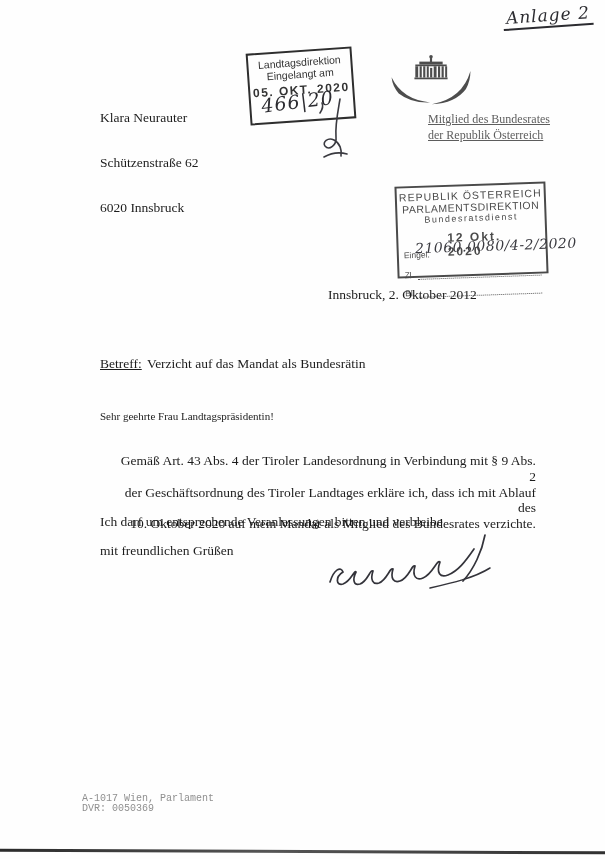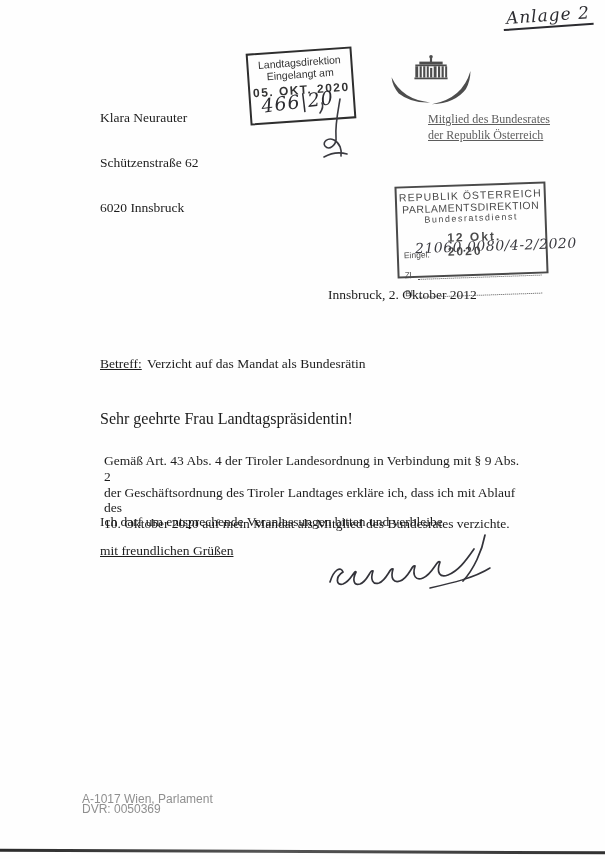--- a/index.html
+++ b/index.html
@@ -86,33 +86,33 @@
     transform:rotate(-2deg);
     color:#3a3a40;
   }
 
   
   .citydate{position:absolute;left:328px;top:287px;font-size:13.5px;}
 
   
   .subject{position:absolute;left:100px;top:356px;font-size:13.5px;}
   .subject .u{text-decoration:underline;padding-right:2px;margin-top:29px;}
-  .salutation{position:absolute;left:100px;top:410px;font-size:16px;}
-  .bodytext{position:absolute;left:104px;top:453px;font-size:13.5px;line-height:15.8px;width:420px;}
+  .salutation{position:absolute;left:100px;top:410px;font-size:11px;}
+  .bodytext{position:absolute;left:116px;top:453px;font-size:13.5px;line-height:15.8px;width:420px;text-align:right;}
   .closing1{position:absolute;left:100px;top:514px;font-size:13.5px;}
-  .signoff{position:absolute;left:100px;top:543px;font-size:13.5px;text-decoration:underline;}
+  .signoff{position:absolute;left:100px;top:543px;font-size:13.5px;}
 
   
   .signature{position:absolute;left:322px;top:530px;width:185px;height:72px;}
 
   
   .footer{
     position:absolute;left:82px;top:794px;
-    font-family:Liberation Sans, sans-serif;
-    font-size:12px;line-height:10px;color:#8f8f8f;
+    font-family:Liberation Mono, monospace;
+    font-size:10px;line-height:10px;color:#8f8f8f;
   }
 
   
   .scan-edge{
     position:absolute;left:-3px;top:850px;width:612px;height:3px;
     background:linear-gradient(to right,#2a2a2a,#555 45%,#303030);
     transform:rotate(0.25deg);
     border-radius:2px;
   }
 </style>

